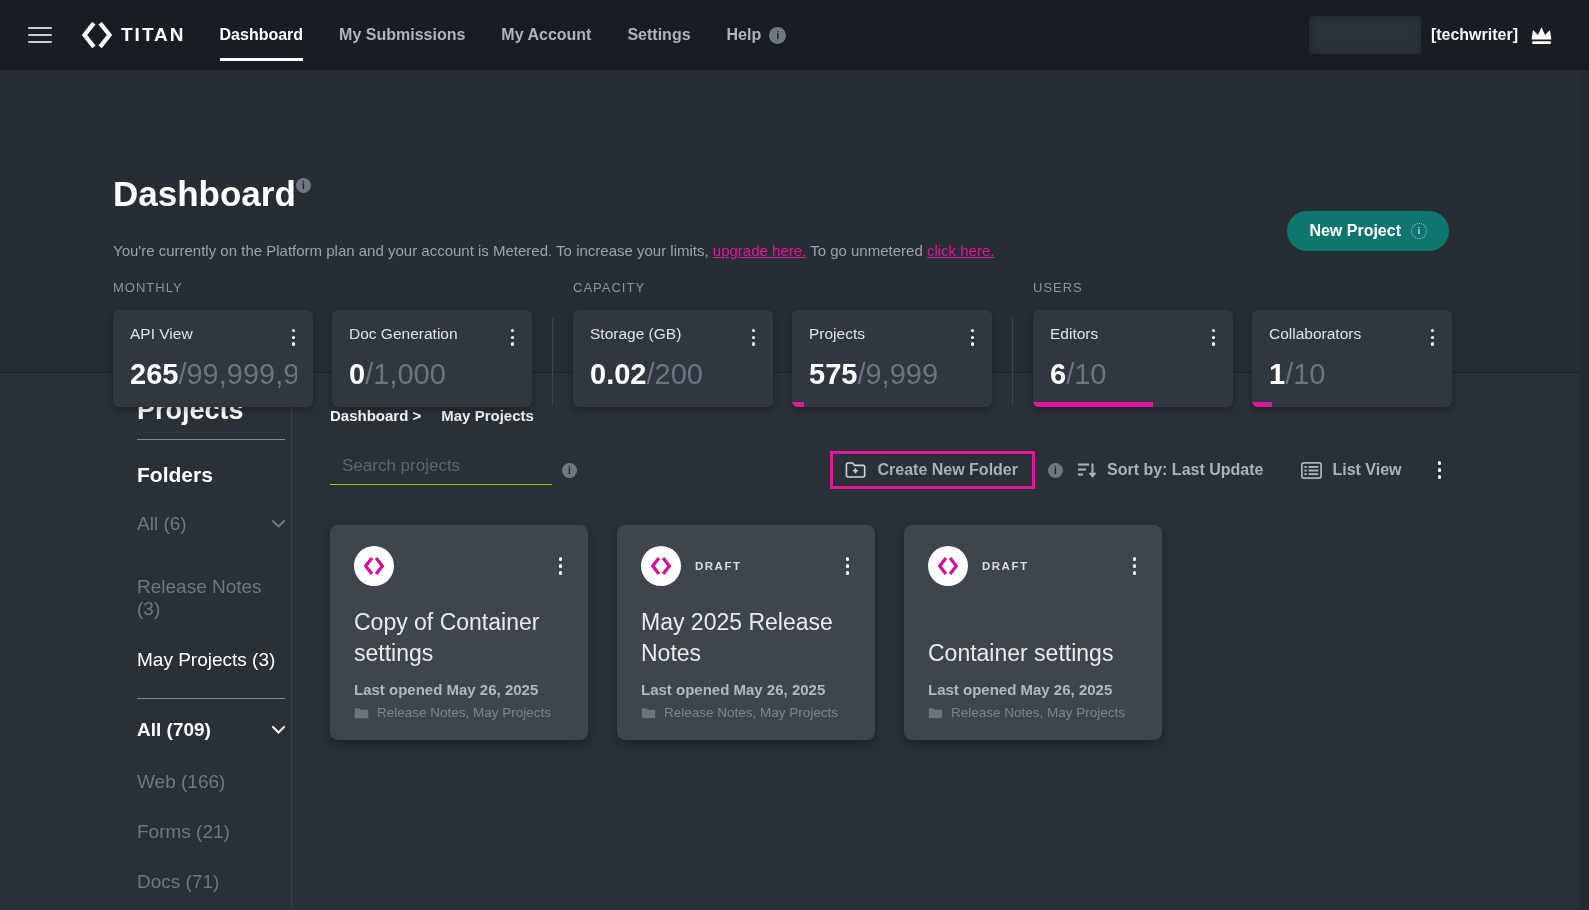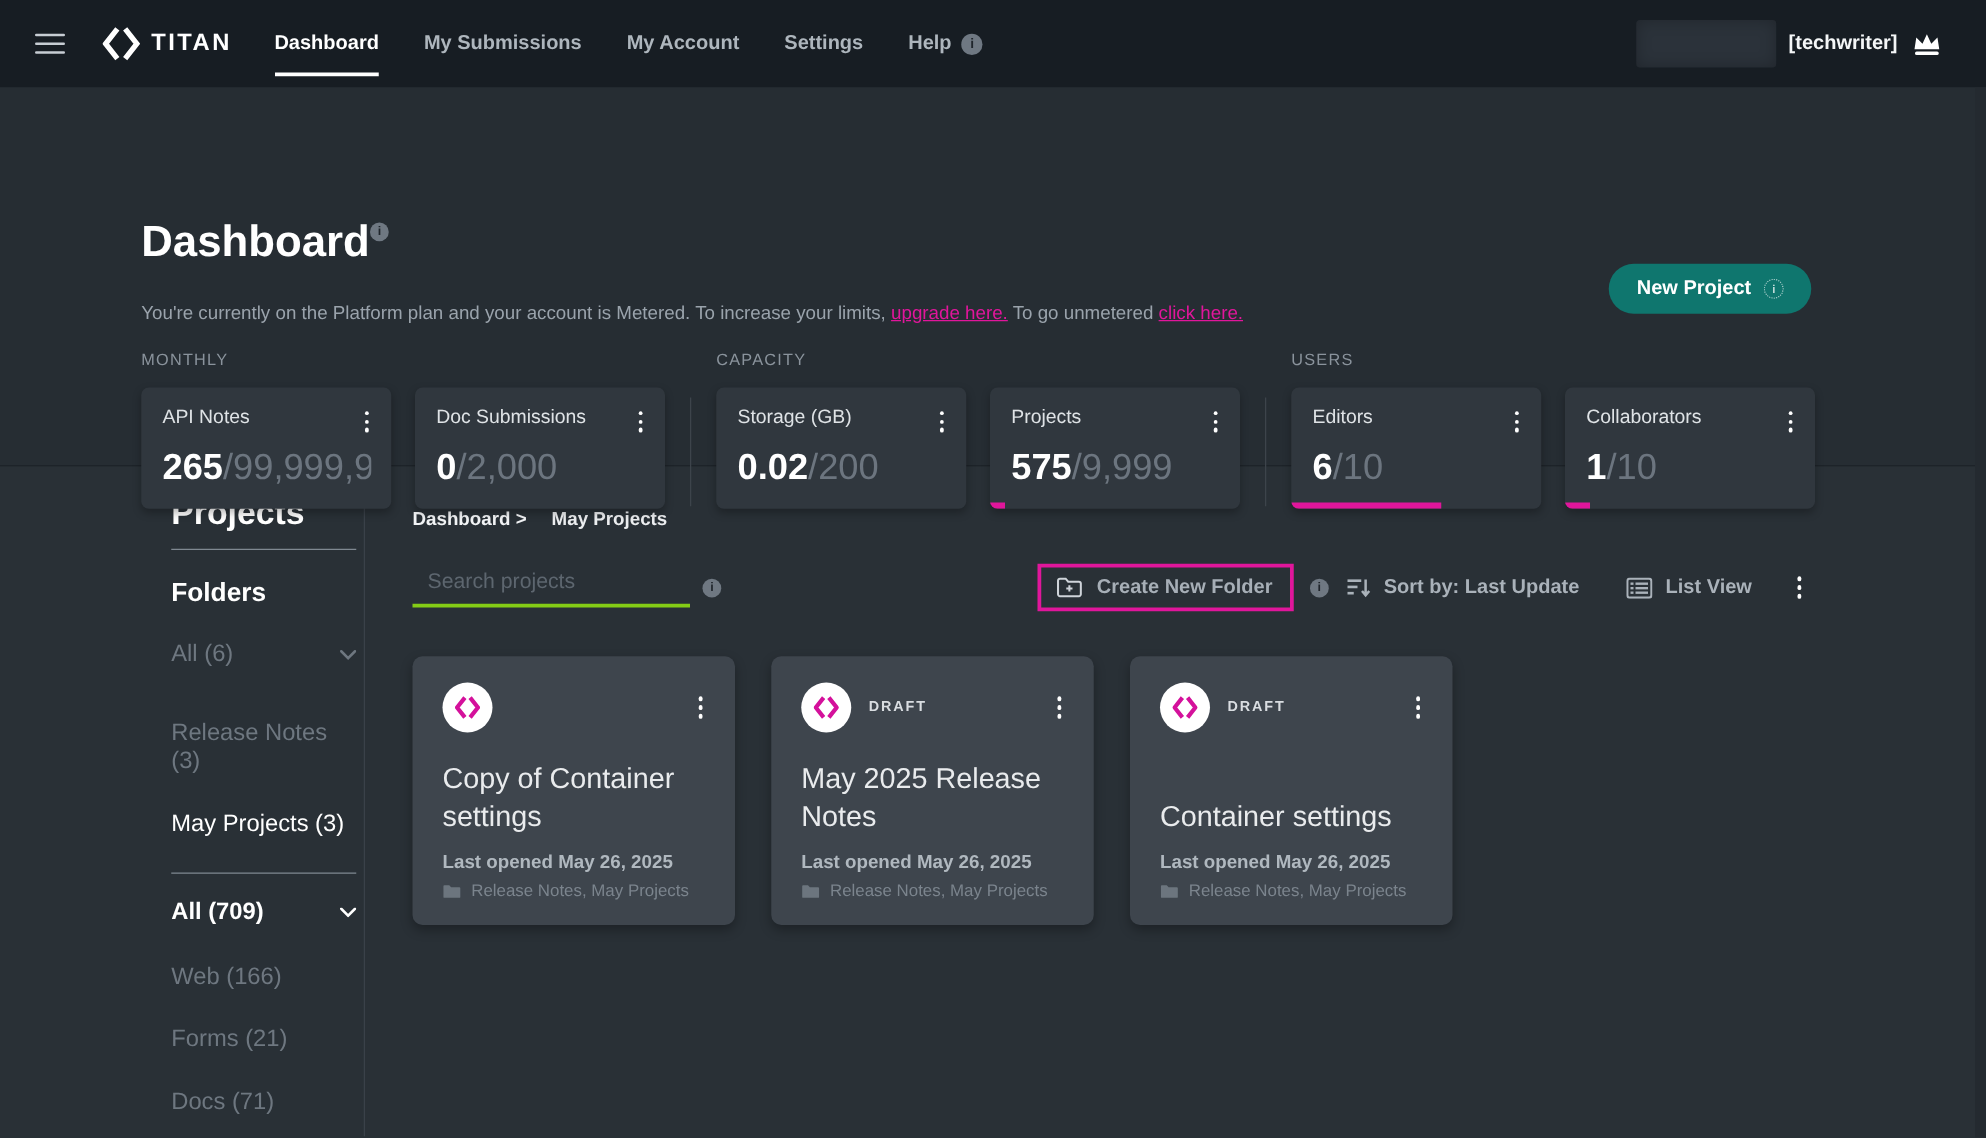--- a/index.html
+++ b/index.html
@@ -89,21 +89,21 @@
   .sb-divider { width:148px; border-top:1px solid #7f8891; margin-top:27px; }
   .chev { flex:0 0 auto; }
 
   .content { flex:1; padding:34px 146px 0 38px; }
   .breadcrumb { display:flex; align-items:center; gap:20px; font-size:15px; }
   .crumb-root { font-weight:bold; color:#f2f4f6; cursor:pointer; }
   .crumb-current { font-weight:600; color:#eceef0; }
 
   .toolbar { margin-top:27px; display:flex; align-items:center; }
   .search-box { display:flex; align-items:center; gap:10px; width:222px;
-                border-bottom:3px solid #84cc16; padding-bottom:7px; }
+                border-bottom:1px solid #84cc16; padding-bottom:7px; }
   .search-input { flex:1; background:transparent; border:none; outline:none;
                   font-family:inherit; font-size:17px; color:#cfd4d9; }
   .search-input::placeholder { color:#5d666f; }
   .toolbar-spacer { flex:1; }
   .create-folder-box {
     display:flex; align-items:center; gap:11px;
     border:3px solid #e0169b; padding:7px 14px 7px 12px; cursor:pointer;
   }
   .create-folder-label { font-size:16px; font-weight:bold; color:#a7afb7; }
   .toolbar-info { margin:0 14px 0 13px; }
@@ -187,40 +187,40 @@
     <span class="ghost-icon">i</span>
   </button>
 
   <div class="stats">
 
     <div class="stat-group">
       <div class="stat-group-label">MONTHLY</div>
       <div class="stat-cards">
         <div class="stat-card">
           <div class="stat-card-head">
-            <span class="stat-title">API Notes</span>
+            <span class="stat-title">API View</span>
             <span class="kebab">
                 <i></i>
                 <i></i>
                 <i></i>
               </span>
           </div>
           <div class="stat-value"><span class="stat-used">265</span><span class="stat-limit">/99,999,99</span></div>
           <div class="stat-progress" style="width: 0%;"></div>
         </div>
         <div class="stat-card">
           <div class="stat-card-head">
-            <span class="stat-title">Doc Submissions</span>
-            <span class="kebab">
-                <i></i>
-                <i></i>
-                <i></i>
-              </span>
-          </div>
-          <div class="stat-value"><span class="stat-used">0</span><span class="stat-limit">/2,000</span></div>
+            <span class="stat-title">Doc Generation</span>
+            <span class="kebab">
+                <i></i>
+                <i></i>
+                <i></i>
+              </span>
+          </div>
+          <div class="stat-value"><span class="stat-used">0</span><span class="stat-limit">/1,000</span></div>
           <div class="stat-progress" style="width: 0%;"></div>
         </div>
       </div>
     </div>
 
     <div class="group-sep"></div>
 
     <div class="stat-group">
       <div class="stat-group-label">CAPACITY</div>
       <div class="stat-cards">

